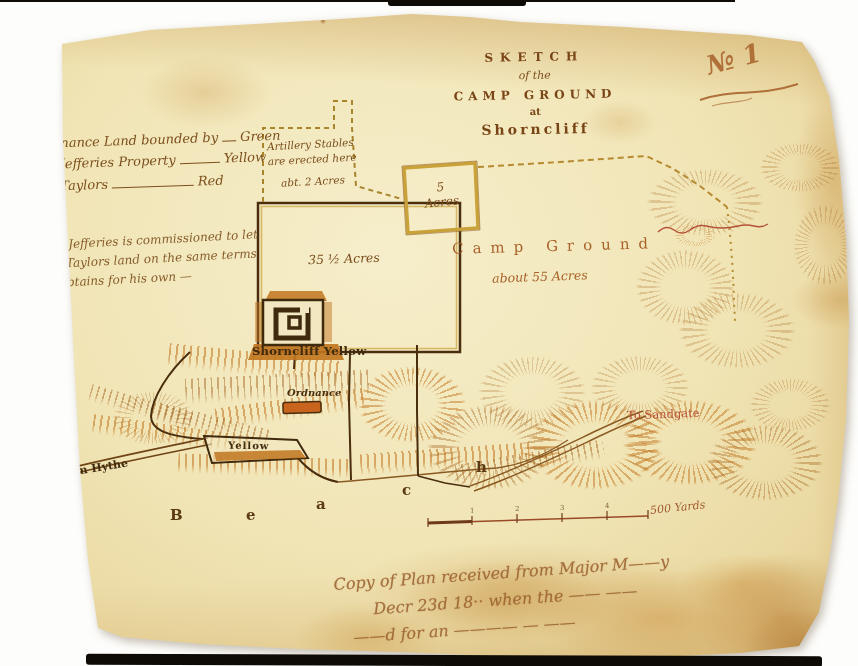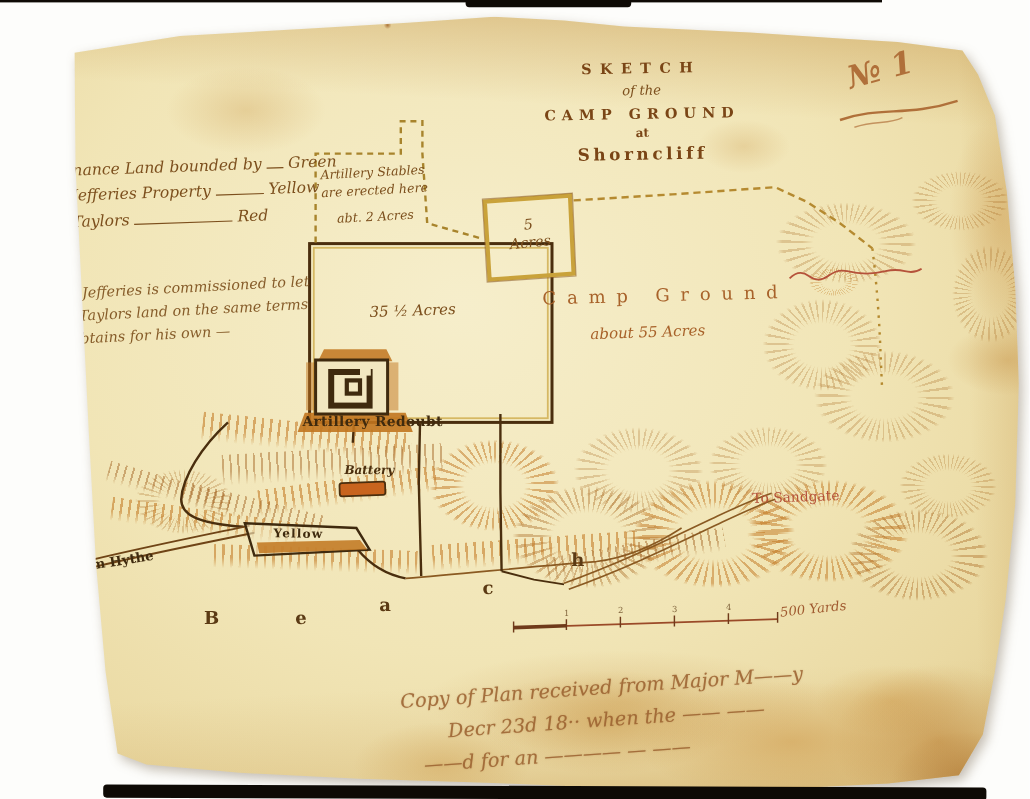--- a/index.html
+++ b/index.html
@@ -192,22 +192,22 @@
       <div class="label hand" style="left:424px;top:180px;font-size:12px;text-align:center;transform:rotate(-6deg);line-height:15px;">
         <div>5</div>
         <div>Acres</div>
       </div>
 
       <div class="label hand" style="left:308px;top:251px;font-size:12.5px;transform:rotate(-2deg);">35 ½ Acres</div>
 
       <div class="label" style="left:452px;top:237px;font-size:15px;letter-spacing:9px;color:#a8622a;transform:rotate(-1.5deg);">Camp Ground</div>
       <div class="label hand" style="left:492px;top:269px;font-size:12.5px;color:#a8622a;transform:rotate(-2deg);">about 55 Acres</div>
 
-      <div class="label" style="left:252px;top:344px;font-size:11.5px;font-weight:bold;color:#3f2a0e;letter-spacing:.3px;">Artillery Redoubt</div>
-      <div class="label hand" style="left:287px;top:387px;font-size:10px;font-weight:bold;color:#4a2e0e;">Battery</div>
+      <div class="label" style="left:252px;top:344px;font-size:11.5px;font-weight:bold;color:#3f2a0e;letter-spacing:.3px;">Shorncliff Yellow</div>
+      <div class="label hand" style="left:287px;top:387px;font-size:10px;font-weight:bold;color:#4a2e0e;">Ordnance</div>
       <div class="label" style="left:228px;top:440px;font-size:10px;font-weight:bold;color:#3f2a0e;letter-spacing:1px;transform:rotate(1deg);">Yellow</div>
       <div class="label" style="left:58px;top:462px;font-size:11px;font-weight:bold;color:#3f2a0e;transform:rotate(-9deg);">from Hythe</div>
       <div class="label" style="left:627px;top:407px;font-size:11.5px;color:#b5523a;transform:rotate(-2deg);">To Sandgate</div>
 
       <span class="label" style="left:170px;top:506px;font-size:15px;font-weight:bold;">B</span>
       <span class="label" style="left:246px;top:506px;font-size:15px;font-weight:bold;">e</span>
       <span class="label" style="left:316px;top:495px;font-size:15px;font-weight:bold;">a</span>
       <span class="label" style="left:402px;top:481px;font-size:15px;font-weight:bold;">c</span>
       <span class="label" style="left:476px;top:458px;font-size:15px;font-weight:bold;">h</span>
 

